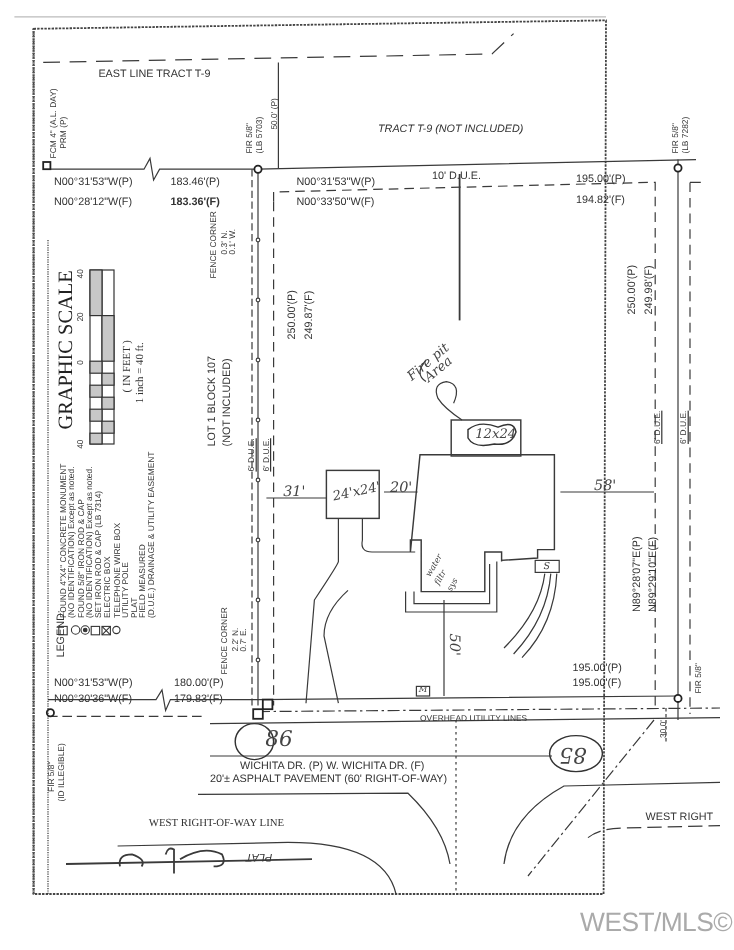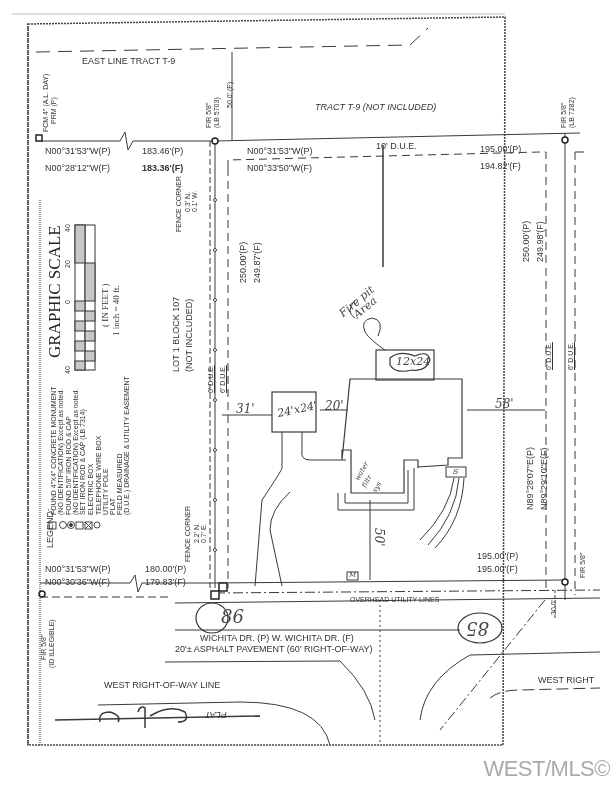--- a/index.html
+++ b/index.html
@@ -144,21 +144,21 @@
 
 <div class="t md" style="left:82px;top:57px;">EAST LINE TRACT T-9</div>
 <div class="t md" style="left:315px;top:103px;font-style:italic;">TRACT T-9 (NOT INCLUDED)</div>
 <div class="t sm rot" style="left:42px;top:132px;">FCM 4" (A.L. DAY)</div>
 <div class="t sm rot" style="left:50px;top:124px;">PRM (P)</div>
 <div class="t sm rot" style="left:226px;top:108px;">50.0' (P)</div>
 <div class="t sm rot" style="left:205px;top:128px;">FIR 5/8"</div>
 <div class="t sm rot" style="left:213px;top:128px;">(LB 5703)</div>
 <div class="t sm rot" style="left:560px;top:128px;">FIR 5/8"</div>
 <div class="t sm rot" style="left:568px;top:128px;">(LB 7282)</div>
-<div class="t md" style="left:376px;top:142px;text-align:center;">10' D.U.E.</div>
+<div class="t md" style="left:360px;top:142px;text-align:center;">10' D.U.E.</div>
 
 <div class="t md" style="left:45px;top:147px;">N00°31'53"W(P)</div>
 <div class="t md" style="left:45px;top:164px;">N00°28'12"W(F)</div>
 <div class="t md" style="left:142px;top:147px;">183.46'(P)</div>
 <div class="t md" style="left:142px;top:164px;font-weight:bold;">183.36'(F)</div>
 <div class="t md" style="left:247px;top:147px;">N00°31'53"W(P)</div>
 <div class="t md" style="left:247px;top:164px;">N00°33'50"W(F)</div>
 <div class="t md" style="left:480px;top:145px;">195.00'(P)</div>
 <div class="t md" style="left:480px;top:162px;">194.82'(F)</div>
 
@@ -189,21 +189,21 @@
 <div class="t md" style="left:477px;top:552px;">195.00'(P)</div>
 <div class="t md" style="left:477px;top:565px;">195.00'(F)</div>
 <div class="t sm rot" style="left:579px;top:578px;">FIR 5/8"</div>
 <div class="t sm rot" style="left:550px;top:615px;">30.0'</div>
 <div class="t sm rot" style="left:40px;top:660px;">FIR 5/8"</div>
 <div class="t sm rot" style="left:48px;top:668px;">(ID ILLEGIBLE)</div>
 
 <div class="t sm" style="left:350px;top:596px;">OVERHEAD UTILITY LINES</div>
 <div class="t md" style="left:200px;top:634px;">WICHITA DR. (P) W. WICHITA DR. (F)</div>
 <div class="t md" style="left:175px;top:645px;">20'± ASPHALT PAVEMENT (60' RIGHT-OF-WAY)</div>
-<div class="t md" style="left:104px;top:681px;">WEST RIGHT-OF-WAY LINE</div>
+<div class="t md" style="left:124px;top:681px;font-family:Liberation Serif, serif;">WEST RIGHT-OF-WAY LINE</div>
 <div class="t md" style="left:538px;top:676px;">WEST RIGHT</div>
 <div class="t md" style="left:205px;top:710px;transform:rotate(180deg);font-style:italic;">PLAT</div>
 
 <div class="t hand" style="left:277px;top:404px;font-size:11px;transform:rotate(-12deg);">24'x24'</div>
 <div class="t hand" style="left:396px;top:356px;font-size:11px;">12x24</div>
 <div class="t hand" style="left:336px;top:296px;font-size:11px;transform:rotate(-40deg);">Fire pit</div>
 <div class="t hand" style="left:352px;top:302px;font-size:11px;transform:rotate(-40deg);">Area</div>
 <div class="t hand" style="left:236px;top:403px;font-size:12px;">31'</div>
 <div class="t hand" style="left:325px;top:400px;font-size:12px;">20'</div>
 <div class="t hand" style="left:495px;top:398px;font-size:12px;text-align:right;">58'</div>

